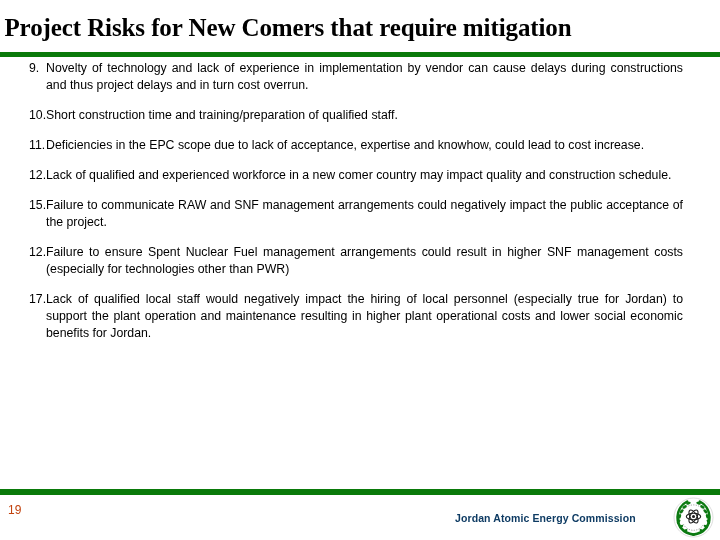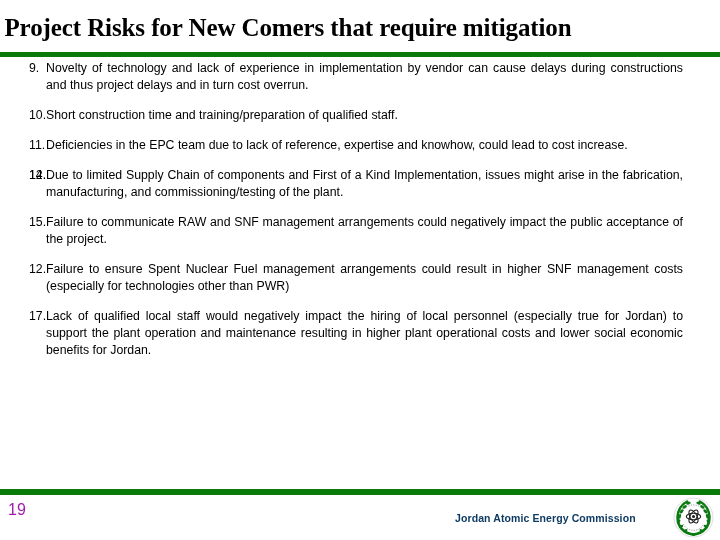--- a/index.html
+++ b/index.html
@@ -94,23 +94,23 @@
   
   .risk-item.n1 .num {
     width: 18px;
   }
 
   
   .page-number {
     position: absolute;
     left: 8px;
     top: 503px;
-    font-size: 16px;
+    font-size: 12px;
     line-height: 14px;
-    color: #a21caf;
+    color: #c2410c;
   }
   .footer-org {
     position: absolute;
     left: 455px;
     top: 512px;
     font-size: 10.5px;
     font-weight: bold;
     line-height: 13px;
     color: #0E3B63;
     letter-spacing: 0.1px;
@@ -143,28 +143,25 @@
   <div class="risk-item n1">
         <span class="num">9.</span>
         <span class="txt">Novelty of technology and lack of experience in implementation by vendor can cause delays during constructions and thus project delays and in turn cost overrun.</span>
       </div>
       <div class="risk-item">
         <span class="num">10.</span>
         <span class="txt">Short construction time and training/preparation of qualified staff.</span>
       </div>
       <div class="risk-item">
         <span class="num">11.</span>
-        <span class="txt">Deficiencies in the EPC team due to lack of reference, expertise and knowhow, could lead to cost increase.</span>
+        <span class="txt">Deficiencies in the EPC scope due to lack of acceptance, expertise and knowhow, could lead to cost increase.</span>
       </div>
       <div class="risk-item">
         <span class="num">12.</span>
-      </div>
-      <div class="risk-item">
-        <span class="num">14.</span>
-        <span class="txt">Due to limited Supply Chain of components and First of a Kind Implementation, issues might arise in the fabrication, manufacturing, and commissioning/testing of the plant.</span>
+        <span class="txt">Lack of qualified and experienced workforce in a new comer  country may impact quality and construction schedule.</span>
       </div>
       <div class="risk-item">
         <span class="num">15.</span>
         <span class="txt">Failure to communicate RAW and SNF management arrangements could negatively impact the public acceptance of the project.</span>
       </div>
       <div class="risk-item">
         <span class="num">12.</span>
         <span class="txt">Failure to ensure Spent Nuclear Fuel management arrangements could result in higher SNF management costs (especially for technologies other than PWR)</span>
       </div>
       <div class="risk-item">

